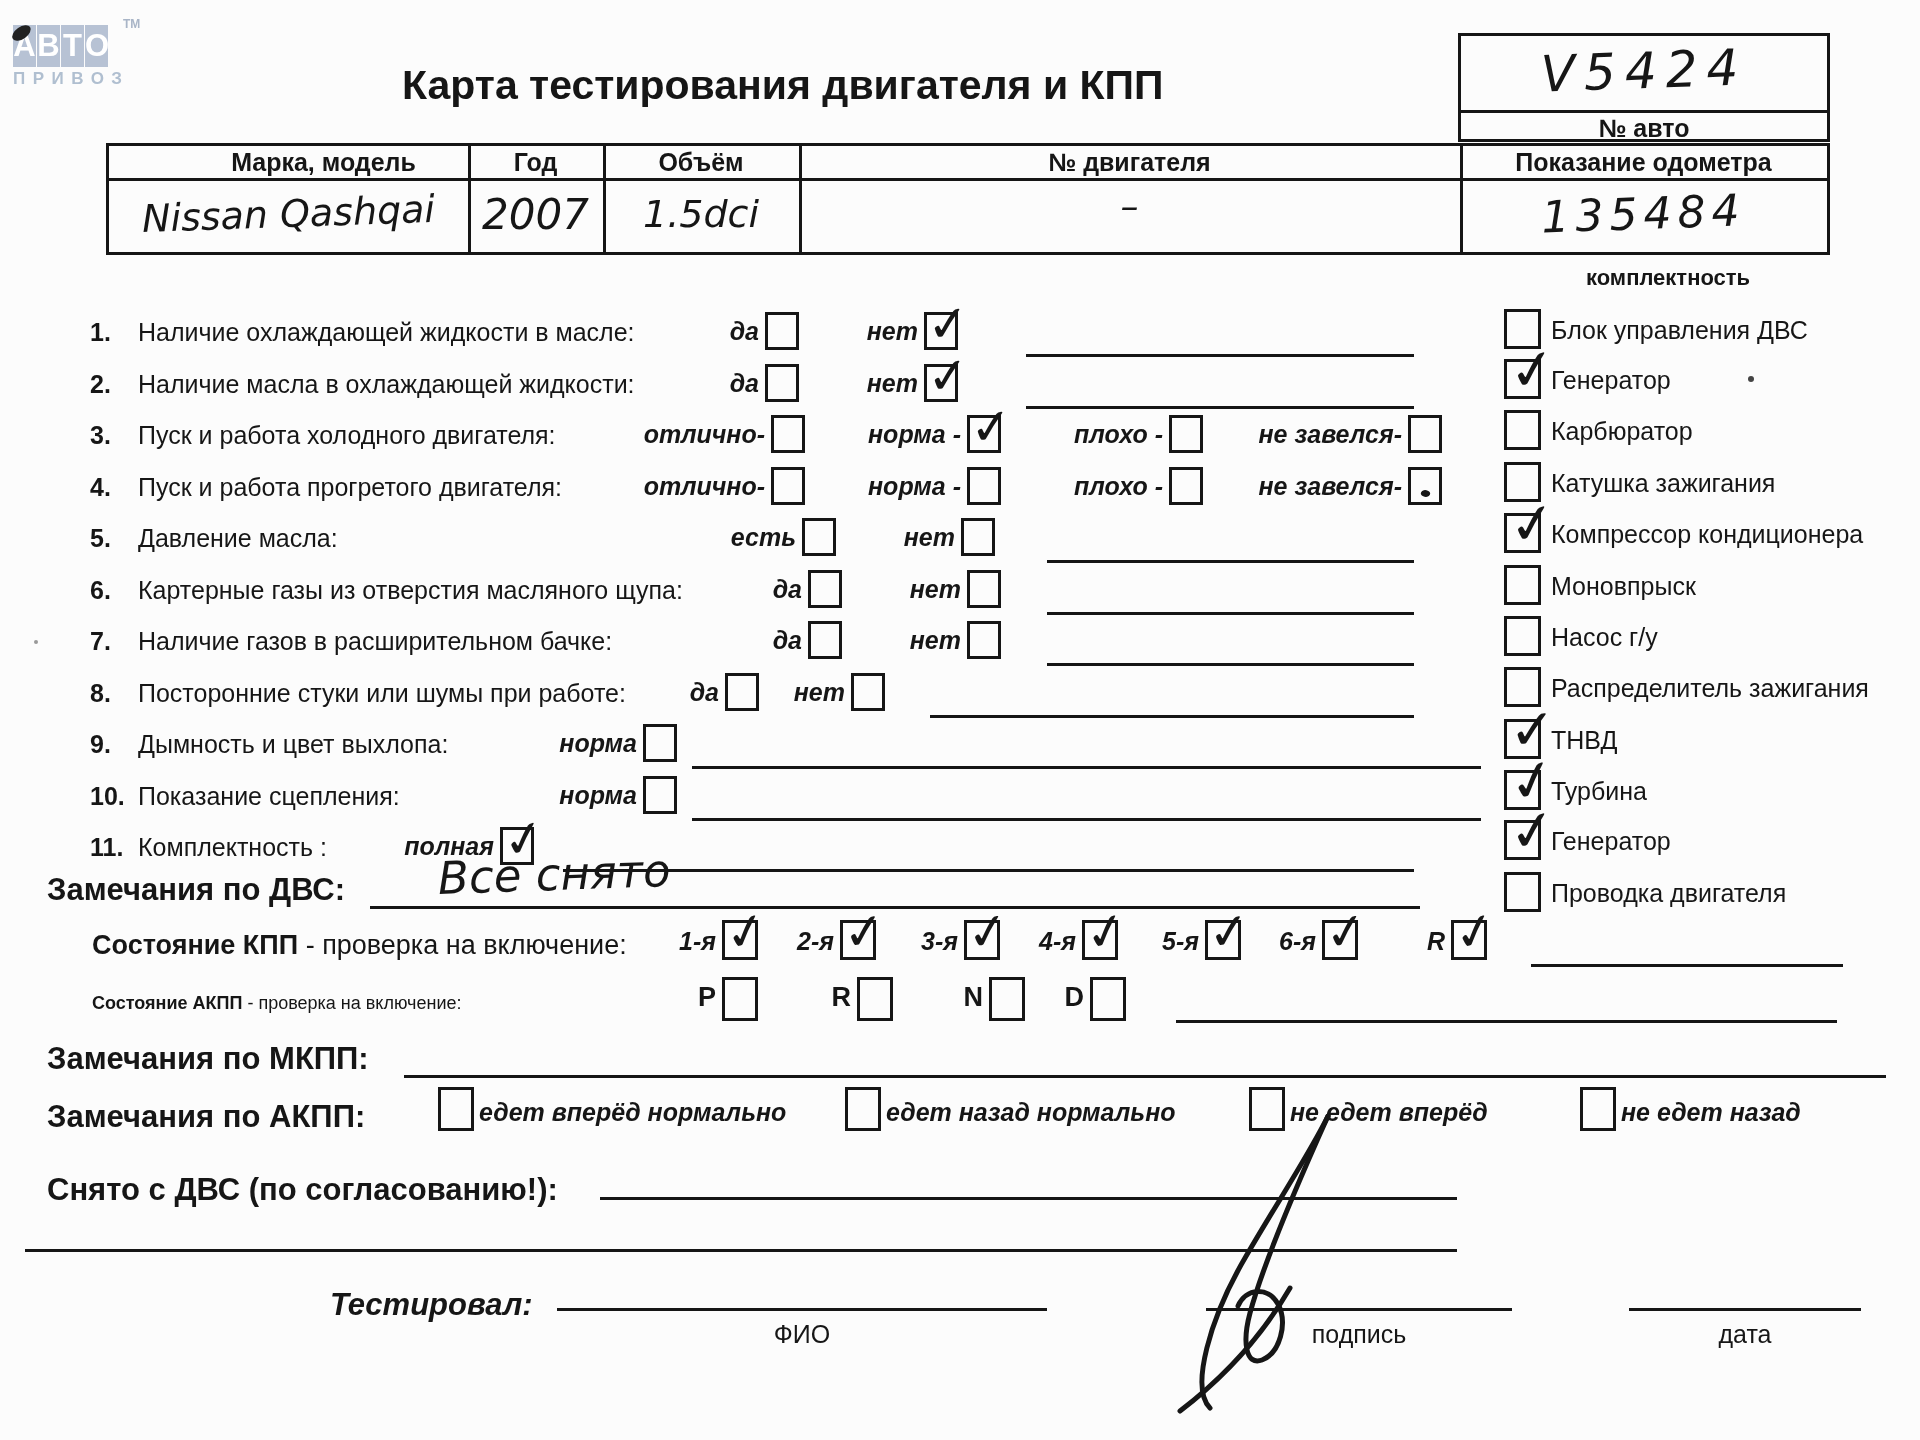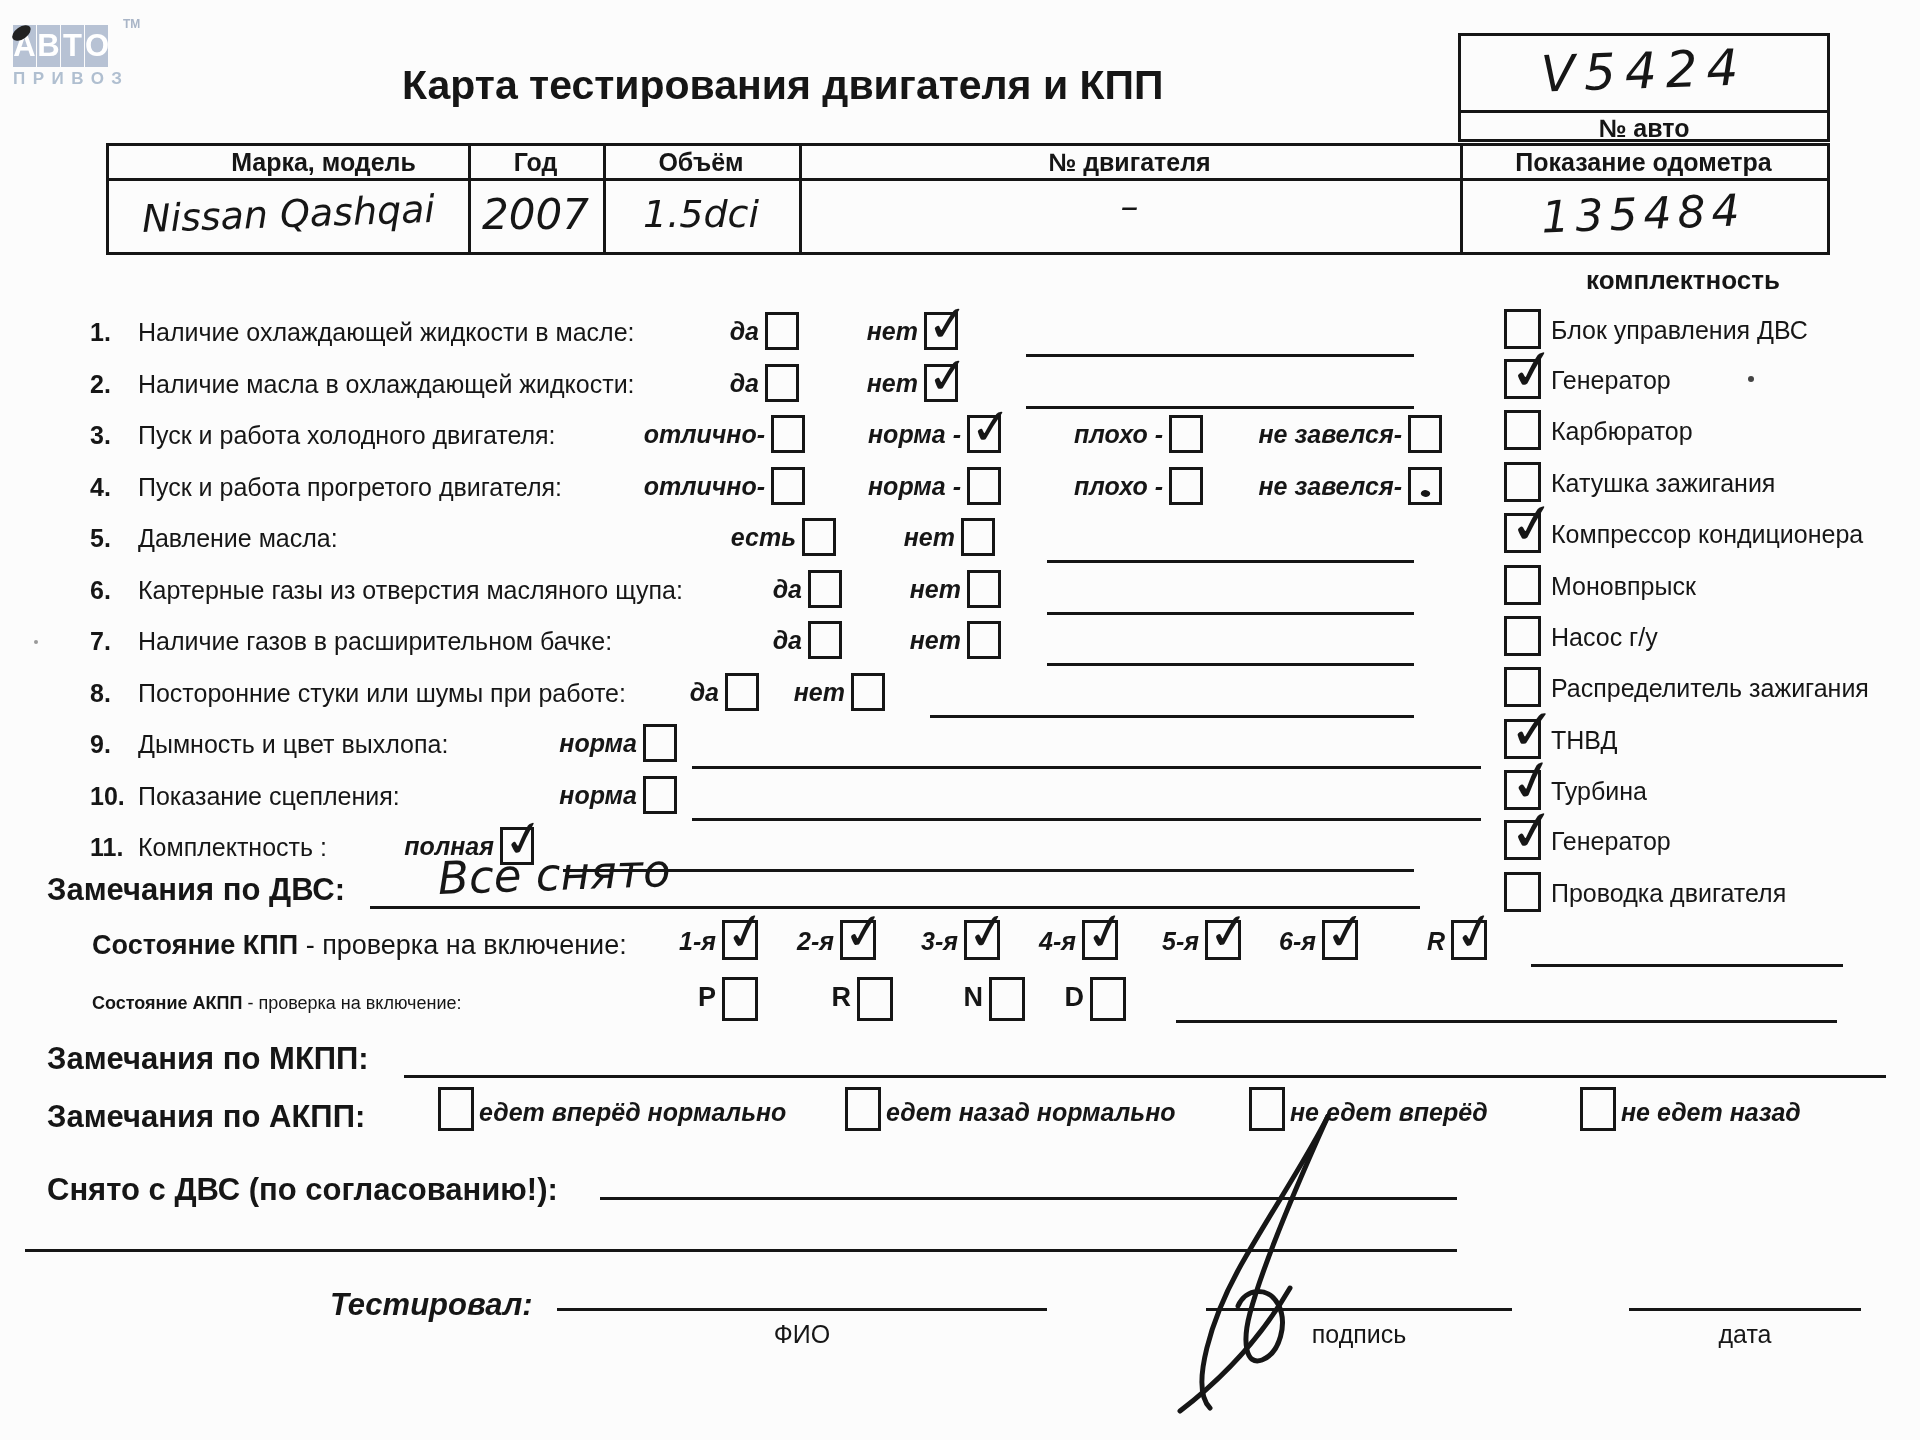--- a/index.html
+++ b/index.html
@@ -67,21 +67,21 @@
     <div class="cell b" style="left:690px;top:2px;width:661px;font-size:25px;">№ двигателя</div>
     <div class="cell b" style="left:1351px;top:2px;width:367px;font-size:25px;">Показание одометра</div>
 
     <div class="cell hand" style="left:0;top:46px;width:359px;font-size:38px;transform:rotate(-2deg);">Nissan Qashqai</div>
     <div class="cell hand" style="left:359px;top:44px;width:135px;font-size:42px;">2007</div>
     <div class="cell hand" style="left:494px;top:46px;width:196px;font-size:38px;">1.5dci</div>
     <div class="cell hand" style="left:690px;top:40px;width:661px;font-size:36px;">–</div>
     <div class="cell hand" style="left:1351px;top:42px;width:367px;font-size:44px;letter-spacing:6px;transform:rotate(-2deg);">135484</div>
   </div>
 
-  <div class="t b" style="left:1586px;top:265px;font-size:26px;">комплектность</div>
+  <div class="t b" style="left:1586px;top:265px;font-size:22px;">комплектность</div>
 
   <div class="t sec" style="left:47px;top:872px;">Замечания по ДВС:</div>
   <div class="uline" style="left:370px;top:906px;width:1050px;"></div>
   <div class="t hand" style="left:438px;top:848px;font-size:45px;transform:rotate(-2deg);">Все снято</div>
 
   <div class="t" style="left:92px;top:930px;font-size:27px;"><b>Состояние КПП</b><span> - проверка на включение:</span></div>
   <div class="uline" style="left:1531px;top:964px;width:312px;"></div>
 
   <div class="t" style="left:92px;top:993px;font-size:18px;"><b>Состояние АКПП</b><span> - проверка на включение:</span></div>
   <div class="uline" style="left:1176px;top:1020px;width:661px;"></div>

